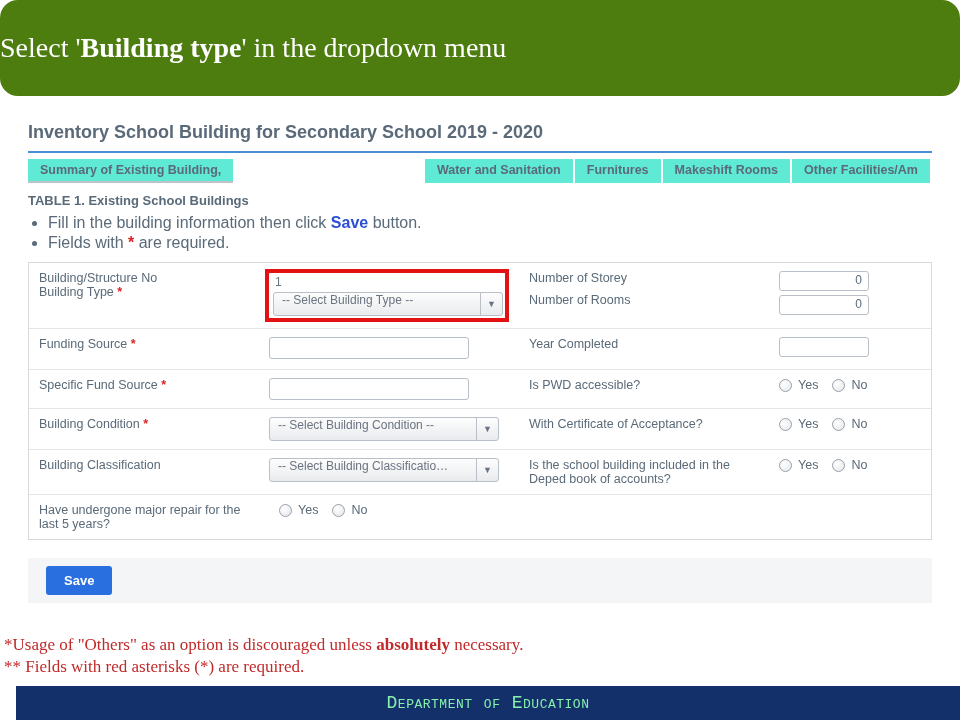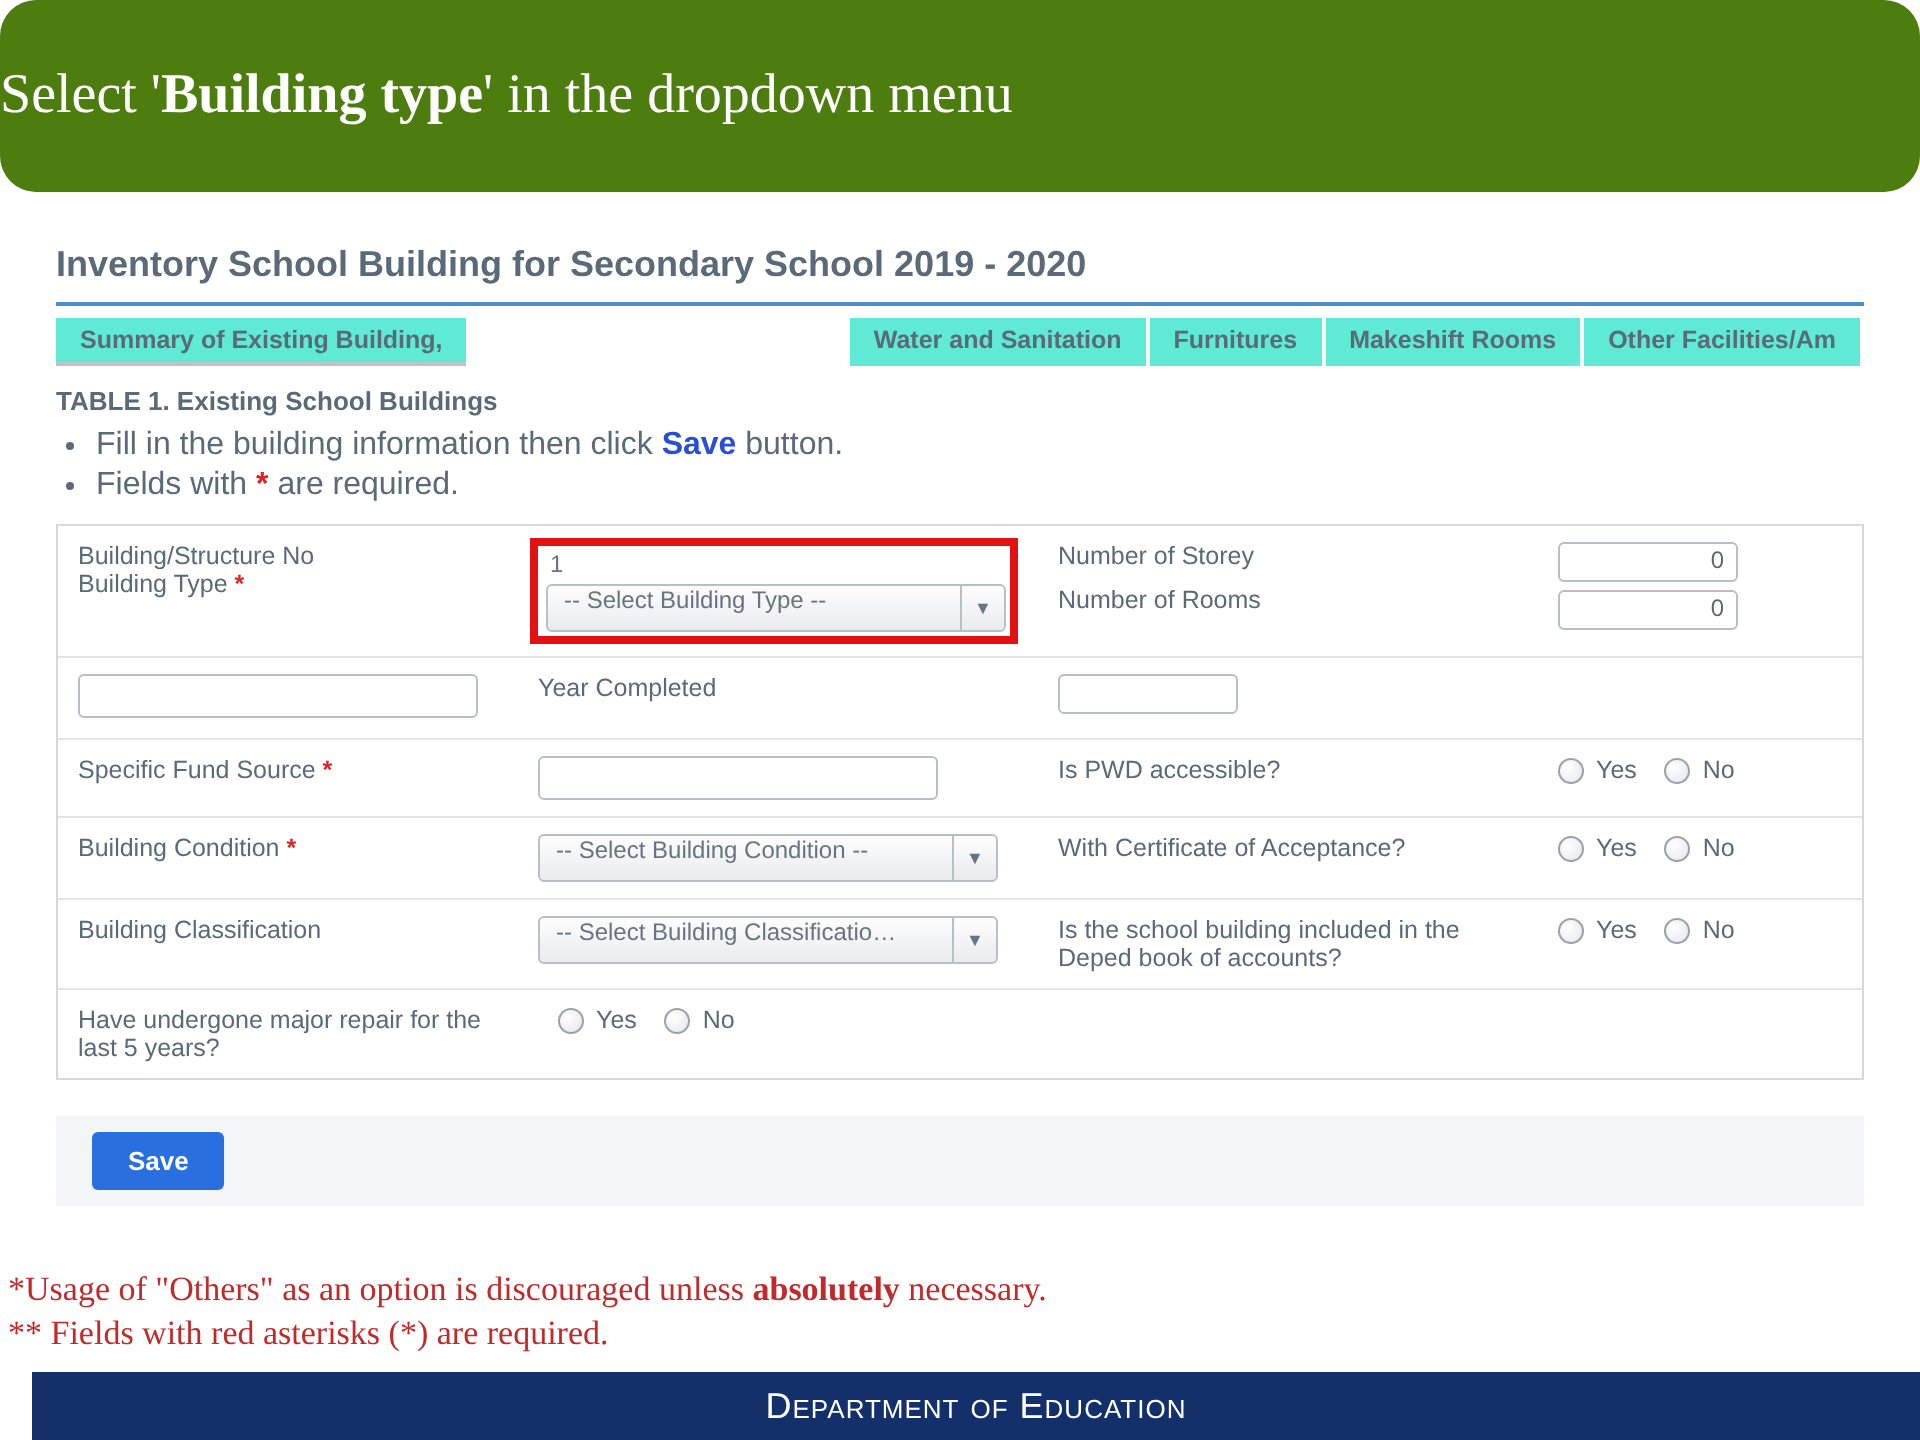--- a/index.html
+++ b/index.html
@@ -164,22 +164,22 @@
     font-family: Georgia, 'Times New Roman', serif;
     color: #c12a2a;
     font-size: 17px;
     line-height: 1.3;
   }
   .footer-bar {
     position: absolute;
     bottom: 0; left: 16px; right: 0;
     height: 34px;
     background: #13306a;
-    color: #ffffff;
-    font-family: Liberation Sans, sans-serif;
+    color: #86efac;
+    font-family: Liberation Mono, monospace;
     display: flex;
     align-items: center;
     justify-content: center;
     font-size: 18px;
     letter-spacing: 0.5px;
   }
   .footer-bar .sc { font-variant: small-caps; }
 </style>
 </head>
 <body>
@@ -236,20 +236,23 @@
         <div style="margin-bottom:8px;">Number of Storey</div>
         <div>Number of Rooms</div>
       </div>
       <div class="cell">
         <div class="numin">0</div>
         <div class="numin">0</div>
       </div>
     </div>
 
     <div class="row">
+      <div class="cell label">
+        <span>Funding Source </span><span class="req">*</span>
+      </div>
       <div class="cell">
         <div class="textin"></div>
       </div>
       <div class="cell label">Year Completed</div>
       <div class="cell">
         <div class="numin" style="text-align:left;"></div>
       </div>
     </div>
 
     <div class="row">

